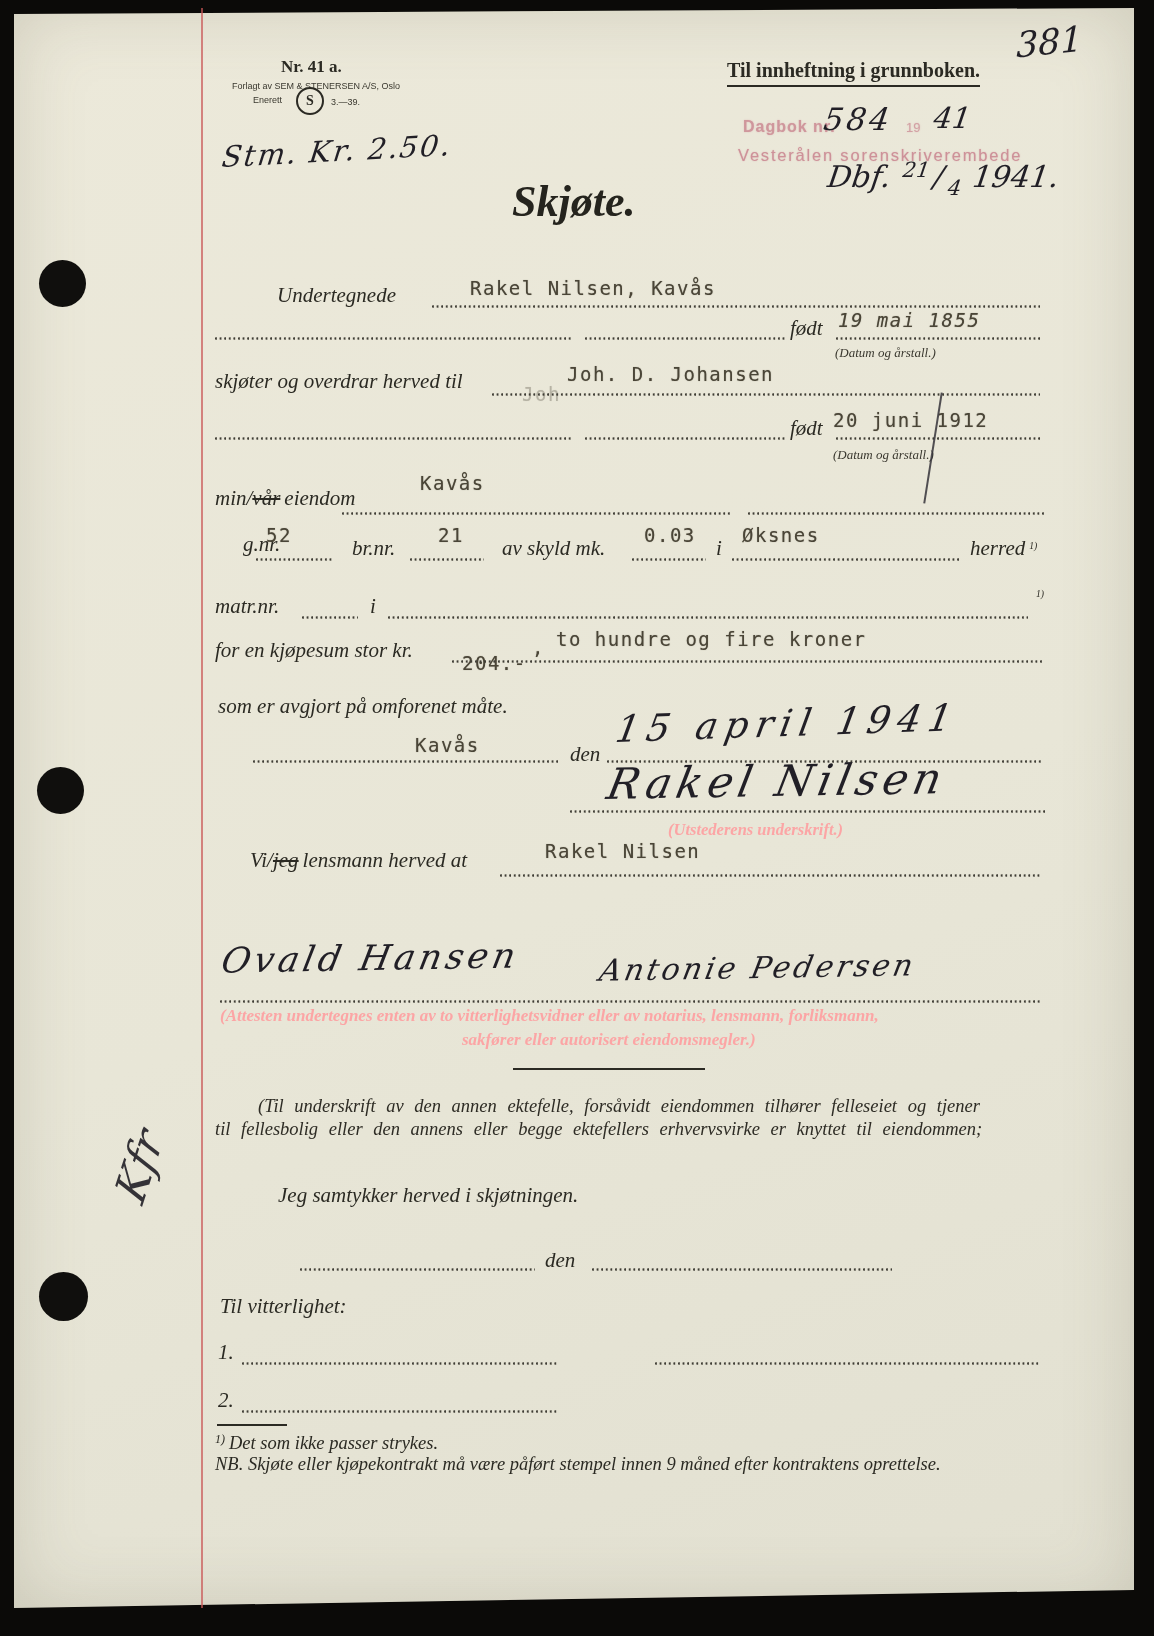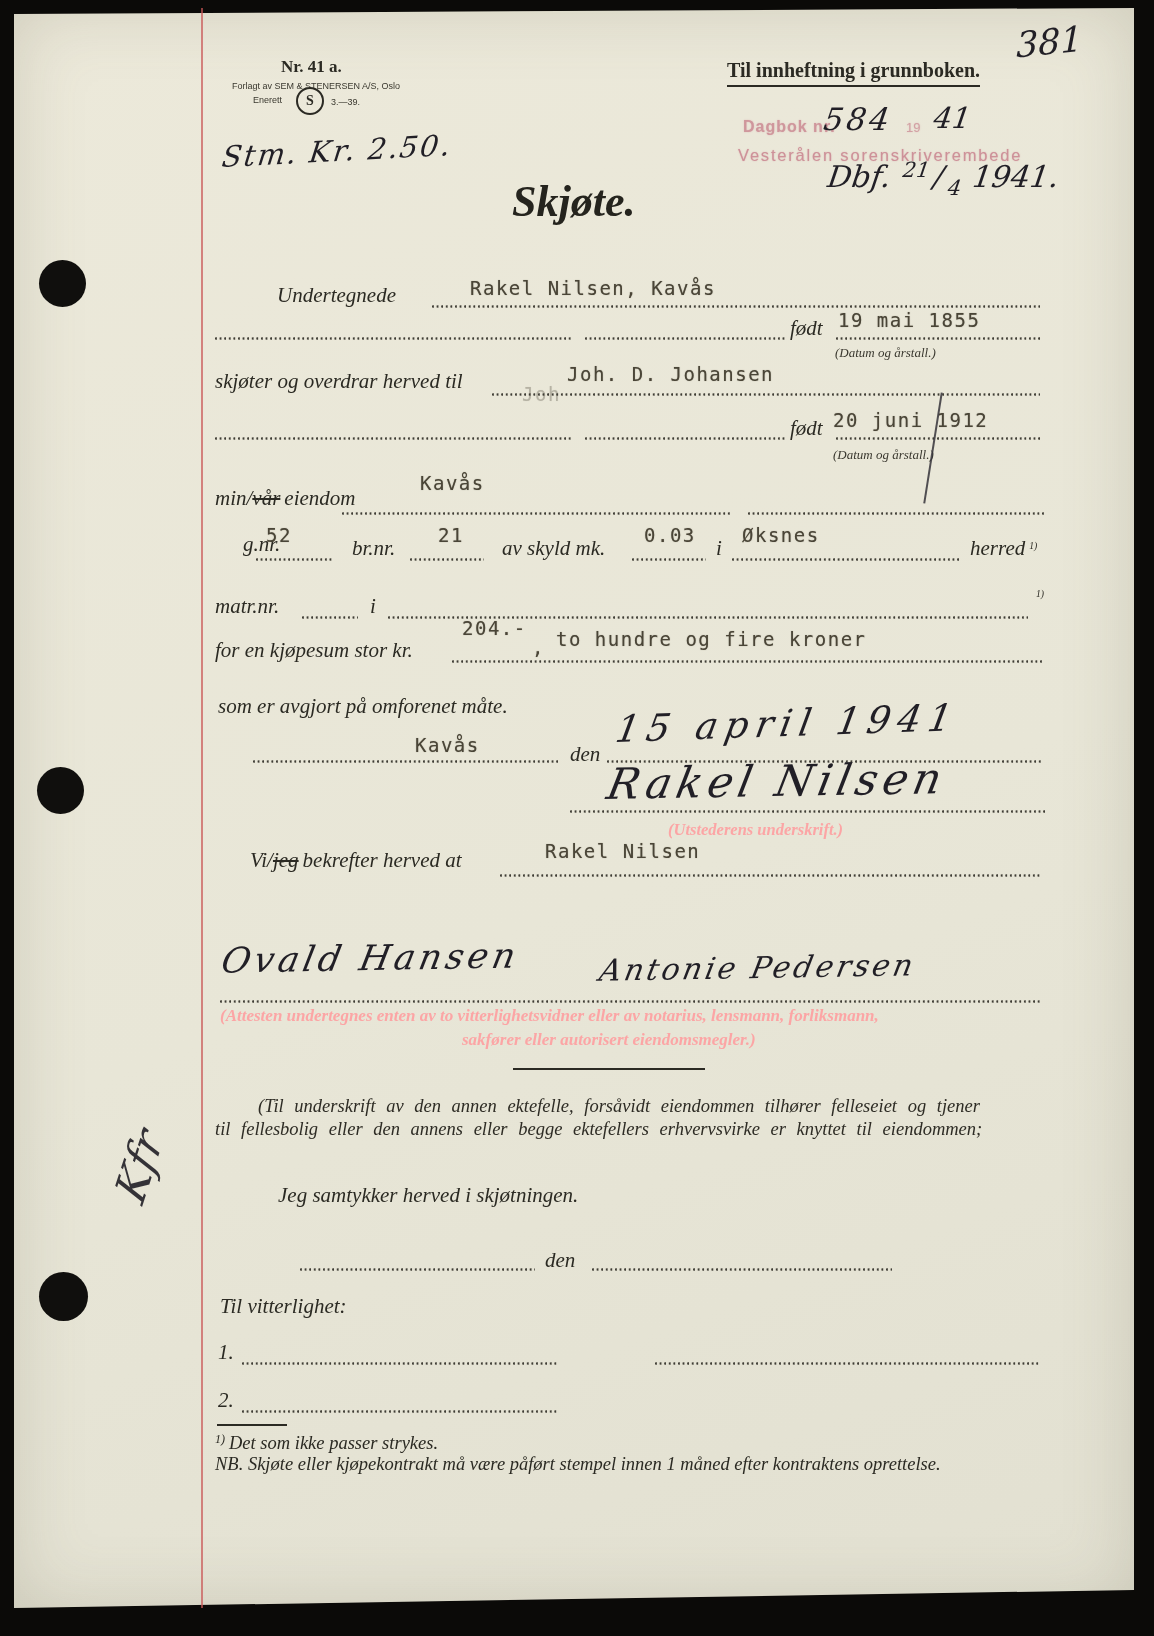--- a/index.html
+++ b/index.html
@@ -70,21 +70,21 @@
 
   <div class="abs bold" style="left:512px;top:176px;font-size:44px;font-style:italic;color:#25241e;">Skjøte.</div>
 
   <div class="abs lbl" style="left:277px;top:283px;">Undertegnede</div>
   <div class="abs typed" style="left:470px;top:277px;">Rakel Nilsen, Kavås</div>
   <div class="dots" style="left:432px;top:305px;width:608px;"></div>
 
   <div class="dots" style="left:215px;top:337px;width:358px;"></div>
   <div class="dots" style="left:585px;top:337px;width:200px;"></div>
   <div class="abs lbl" style="left:790px;top:316px;">født</div>
-  <div class="abs typed" style="left:838px;top:309px;">19 mai 1855</div>
+  <div class="abs typed" style="left:838px;top:309px;font-style:italic;">19 mai 1855</div>
   <div class="dots" style="left:836px;top:337px;width:206px;"></div>
   <div class="abs lbl-sm" style="left:835px;top:345px;">(Datum og årstall.)</div>
 
   <div class="abs lbl" style="left:215px;top:369px;">skjøter og overdrar herved til</div>
   <div class="abs typed" style="left:522px;top:383px;opacity:.32;">Joh</div>
   <div class="abs typed" style="left:567px;top:363px;">Joh. D. Johansen</div>
   <div class="dots" style="left:492px;top:393px;width:548px;"></div>
 
   <div class="dots" style="left:215px;top:437px;width:358px;"></div>
   <div class="dots" style="left:585px;top:437px;width:200px;"></div>
@@ -119,40 +119,40 @@
     <sup class="ref lbl">1)</sup>
   </div>
 
   <div class="abs lbl" style="left:215px;top:594px;">matr.nr.</div>
   <div class="dots" style="left:302px;top:616px;width:56px;"></div>
   <div class="abs lbl" style="left:370px;top:594px;">i</div>
   <div class="dots" style="left:388px;top:616px;width:640px;"></div>
   <sup class="abs ref lbl" style="left:1036px;top:588px;">1)</sup>
 
   <div class="abs lbl" style="left:215px;top:638px;">for en kjøpesum stor kr.</div>
-  <div class="abs typed" style="left:462px;top:617px;">204.-</div>
+  <div class="abs typed" style="left:462px;top:652px;">204.-</div>
   <div class="abs typed" style="left:532px;top:636px;">,</div>
   <div class="abs typed" style="left:556px;top:628px;">to hundre og fire kroner</div>
   <div class="dots" style="left:452px;top:660px;width:590px;"></div>
 
   <div class="abs lbl" style="left:218px;top:694px;">som er avgjort på omforenet måte.</div>
 
   <div class="dots" style="left:253px;top:760px;width:305px;"></div>
   <div class="abs typed" style="left:415px;top:734px;">Kavås</div>
   <div class="abs lbl" style="left:570px;top:742px;">den</div>
   <div class="abs hand" style="left:616px;top:702px;font-size:37px;letter-spacing:7px;transform:rotate(-2deg) skewX(-12deg);">15 april 1941</div>
   <div class="dots" style="left:607px;top:760px;width:435px;"></div>
 
   <div class="abs hand" style="left:608px;top:756px;font-size:43px;letter-spacing:5px;transform:rotate(-1deg) skewX(-12deg);">Rakel Nilsen</div>
   <div class="dots" style="left:570px;top:810px;width:475px;"></div>
   <div class="abs note-b" style="left:668px;top:820px;font-size:16.5px;">(Utstederens underskrift.)</div>
 
   <div class="abs" style="left:250px;top:848px;">
     <span class="lbl">Vi/</span><span class="lbl struck">jeg</span>
-    <span class="lbl">bekrefter herved at</span>
+    <span class="lbl">lensmann herved at</span>
   </div>
   <div class="abs typed" style="left:545px;top:840px;">Rakel Nilsen</div>
   <div class="dots" style="left:500px;top:874px;width:542px;"></div>
 
 
   <div class="abs hand" style="left:222px;top:938px;font-size:35px;letter-spacing:4px;transform:rotate(-1deg) skewX(-12deg);">Ovald Hansen</div>
   <div class="abs hand" style="left:600px;top:950px;font-size:30px;letter-spacing:3px;transform:rotate(-1deg) skewX(-12deg);">Antonie Pedersen</div>
   <div class="dots" style="left:220px;top:1000px;width:822px;"></div>
 
   <div class="abs note-b" style="left:220px;top:1006px;">(Attesten undertegnes enten av to vitterlighetsvidner eller av notarius, lensmann, forliksmann,</div>
@@ -177,14 +177,14 @@
   <div class="dots" style="left:655px;top:1362px;width:385px;"></div>
 
   <div class="abs lbl" style="left:218px;top:1388px;">2.</div>
   <div class="dots" style="left:242px;top:1410px;width:315px;"></div>
 
   <div class="rule" style="left:217px;top:1424px;width:70px;"></div>
   <div class="abs" style="left:215px;top:1432px;">
     <sup class="ref lbl" style="font-size:12px;">1)</sup>
     <span class="lbl" style="font-size:18.5px;">Det som ikke passer strykes.</span>
   </div>
-  <div class="abs lbl" style="left:215px;top:1454px;font-size:18.5px;">NB. Skjøte eller kjøpekontrakt må være påført stempel innen 1 måned efter kontraktens oprettelse.</div>
+  <div class="abs lbl" style="left:215px;top:1454px;font-size:18.5px;">NB. Skjøte eller kjøpekontrakt må være påført stempel innen 9 måned efter kontraktens oprettelse.</div>
 </div>
 
 </body></html>

